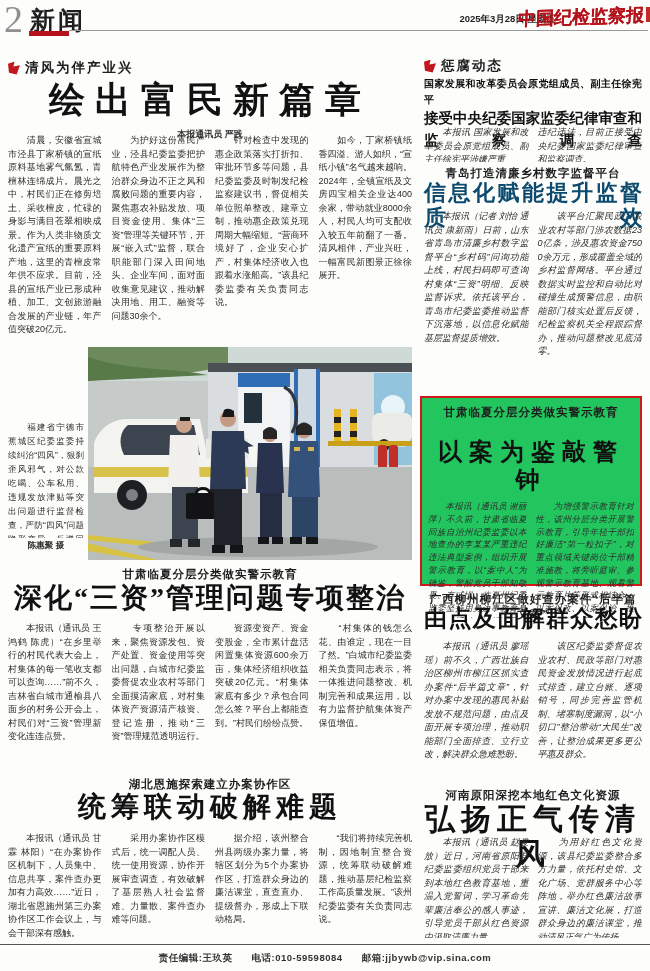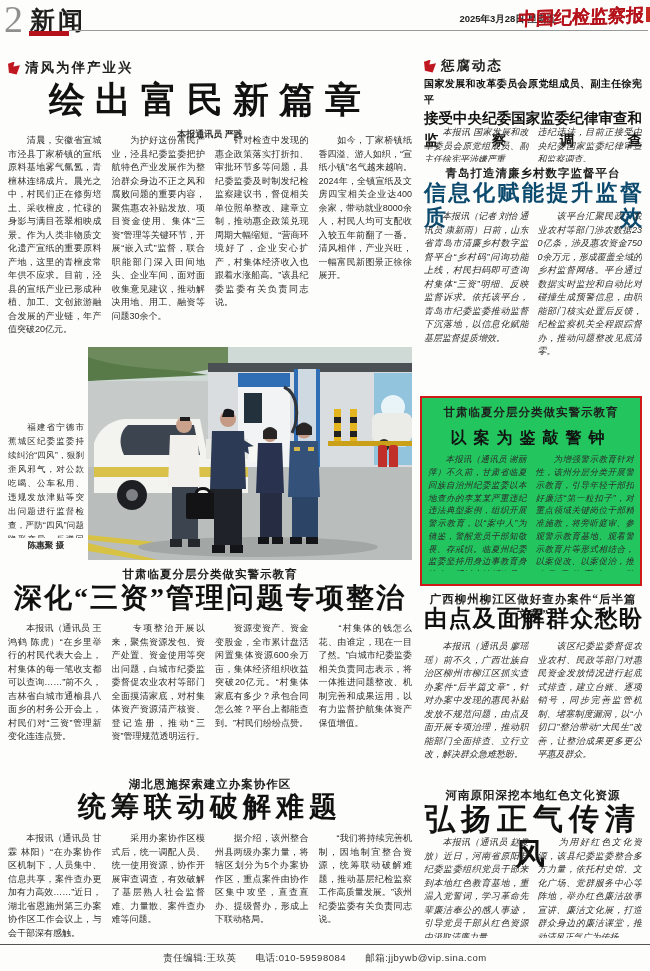--- a/index.html
+++ b/index.html
@@ -39,21 +39,21 @@
   .credit{left:8px;top:540px;width:76px;font-size:8.5px;text-align:center;color:#2c2c2c;font-weight:bold;}
   
   .rcols{display:flex;gap:9px;overflow:hidden;}
   .rcols .bcol{font-size:9px;font-style:italic;}
   .jl{display:block;text-align:justify;text-align-last:justify;}
   .red-box{left:420px;top:396px;width:222px;height:190px;border:2.5px solid #d01a1a;
            background:#22c55e;box-sizing:border-box;padding:7px 6px 5px 6px;}
   
   .footer-rule{left:0;top:944px;width:650px;height:0;border-top:1.5px solid #555;}
   .footer-text{left:0;top:952px;width:650px;text-align:center;font-size:9.5px;
-               font-weight:normal;color:#333;letter-spacing:.5px;}
+               font-weight:bold;color:#333;letter-spacing:.5px;}
   .footer-text span{margin:0 8px;}
 </style>
 </head>
 <body>
 
 <div class="abs page-num">2</div>
 <div class="abs section-name">新闻</div>
 <div class="abs section-bar"></div>
 <div class="abs header-rule"></div>
 <div class="abs header-date">2025年3月28日  星期五</div>
@@ -181,21 +181,21 @@
   <div class="bcol">　　专项整治开展以来，聚焦资源发包、资产处置、资金使用等突出问题，白城市纪委监委督促农业农村等部门全面摸清家底，对村集体资产资源清产核资、登记造册，推动“三资”管理规范透明运行。</div>
   <div class="bcol">　　资源变资产、资金变股金，全市累计盘活闲置集体资源600余万亩，集体经济组织收益突破20亿元。“村集体家底有多少？承包合同怎么签？平台上都能查到。”村民们纷纷点赞。</div>
   <div class="bcol">　　“村集体的钱怎么花、由谁定，现在一目了然。”白城市纪委监委相关负责同志表示，将一体推进问题整改、机制完善和成果运用，以有力监督护航集体资产保值增值。</div>
 </div>
 
 <div class="abs kicker-c" style="left:8px;top:777px;width:404px;">湖北恩施探索建立办案协作区</div>
 <div class="abs hl" style="left:8px;top:791px;width:404px;font-size:28px;letter-spacing:5px;">统筹联动破解难题</div>
 <div class="abs cols" style="left:8px;top:832px;width:404px;height:106px;">
   <div class="bcol">　　本报讯（通讯员 甘霖 林阳）“在办案协作区机制下，人员集中、信息共享，案件查办更加有力高效……”近日，湖北省恩施州第三办案协作区工作会议上，与会干部深有感触。</div>
   <div class="bcol">　　采用办案协作区模式后，统一调配人员、统一使用资源，协作开展审查调查，有效破解了基层熟人社会监督难、力量散、案件查办难等问题。</div>
-  <div class="bcol">　　据介绍，该州整合州县两级办案力量，将辖区划分为5个办案协作区，重点案件由协作区集中攻坚，直查直办、提级督办，形成上下联动格局。</div>
+  <div class="bcol">　　据介绍，该州整合州县两级办案力量，将辖区划分为5个办案协作区，打造群众身边的廉洁课堂，直查直办、提级督办，形成上下联动格局。</div>
   <div class="bcol">　　“我们将持续完善机制，因地制宜整合资源，统筹联动破解难题，推动基层纪检监察工作高质量发展。”该州纪委监委有关负责同志说。</div>
 </div>
 
 <div class="abs kicker-row" style="left:424px;top:57px;">
   <span class="orn-icon"></span>
   <span class="kicker-main">惩腐动态</span>
 </div>
 
 <div class="abs" style="left:424px;top:76px;width:218px;">
   <span class="jl hl" style="font-size:10px;line-height:1.55;text-align:justify;">国家发展和改革委员会原党组成员、副主任徐宪平</span>
@@ -208,21 +208,21 @@
 
 <div class="abs kicker-c" style="left:424px;top:166px;width:218px;">青岛打造清廉乡村数字监督平台</div>
 <div class="abs hl jl" style="left:424px;top:180px;width:218px;font-size:22px;color:#0c4a6e;">信息化赋能提升监督质效</div>
 <div class="abs rcols" style="left:424px;top:210px;width:218px;height:180px;justify-content:space-between;">
   <div class="bcol">　　本报讯（记者 刘怡 通讯员 康新雨）日前，山东省青岛市清廉乡村数字监督平台“乡村码”问询功能上线，村民扫码即可查询村集体“三资”明细、反映监督诉求。依托该平台，青岛市纪委监委推动监督下沉落地，以信息化赋能基层监督提质增效。</div>
   <div class="bcol">　　该平台汇聚民政、农业农村等部门涉农数据230亿条，涉及惠农资金7500余万元，形成覆盖全域的乡村监督网络。平台通过数据实时监控和自动比对碰撞生成预警信息，由职能部门核实处置后反馈，纪检监察机关全程跟踪督办，推动问题整改见底清零。</div>
 </div>
 
 <div class="abs red-box">
   <div class="kicker-c">甘肃临夏分层分类做实警示教育</div>
-  <div class="hl" style="font-size:16px;letter-spacing:7px;margin-top:9px;">以案为鉴敲警钟</div>
+  <div class="hl" style="font-size:24px;letter-spacing:7px;margin-top:19px;">以案为鉴敲警钟</div>
   <div class="rcols" style="margin-top:6px;height:118px;">
     <div class="bcol" style="font-size:8.5px;">　　本报讯（通讯员 谢丽萍）不久前，甘肃省临夏回族自治州纪委监委以本地查办的李某某严重违纪违法典型案例，组织开展警示教育，以“案中人”为镜鉴，警醒党员干部知敬畏、存戒惧。临夏州纪委监委坚持用身边事教育身边人，通过宣读忏悔录、案例剖析，让党员干部受警醒、明底线。</div>
     <div class="bcol" style="font-size:8.5px;">　　为增强警示教育针对性，该州分层分类开展警示教育，引导年轻干部扣好廉洁“第一粒扣子”，对重点领域关键岗位干部精准施教，将旁听庭审、参观警示教育基地、观看警示教育片等形式相结合，以案促改、以案促治，推动警示教育由“一阵子”向“常态化”转变。</div>
   </div>
 </div>
 
 <div class="abs kicker-c" style="left:424px;top:592px;width:218px;">广西柳州柳江区做好查办案件“后半篇文章”</div>
 <div class="abs hl jl" style="left:424px;top:606px;width:218px;font-size:23px;">由点及面解群众愁盼</div>
 <div class="abs rcols" style="left:424px;top:640px;width:218px;height:138px;">
   <div class="bcol">　　本报讯（通讯员 廖瑶瑶）前不久，广西壮族自治区柳州市柳江区抓实查办案件“后半篇文章”，针对办案中发现的惠民补贴发放不规范问题，由点及面开展专项治理，推动职能部门全面排查、立行立改，解决群众急难愁盼。</div>

